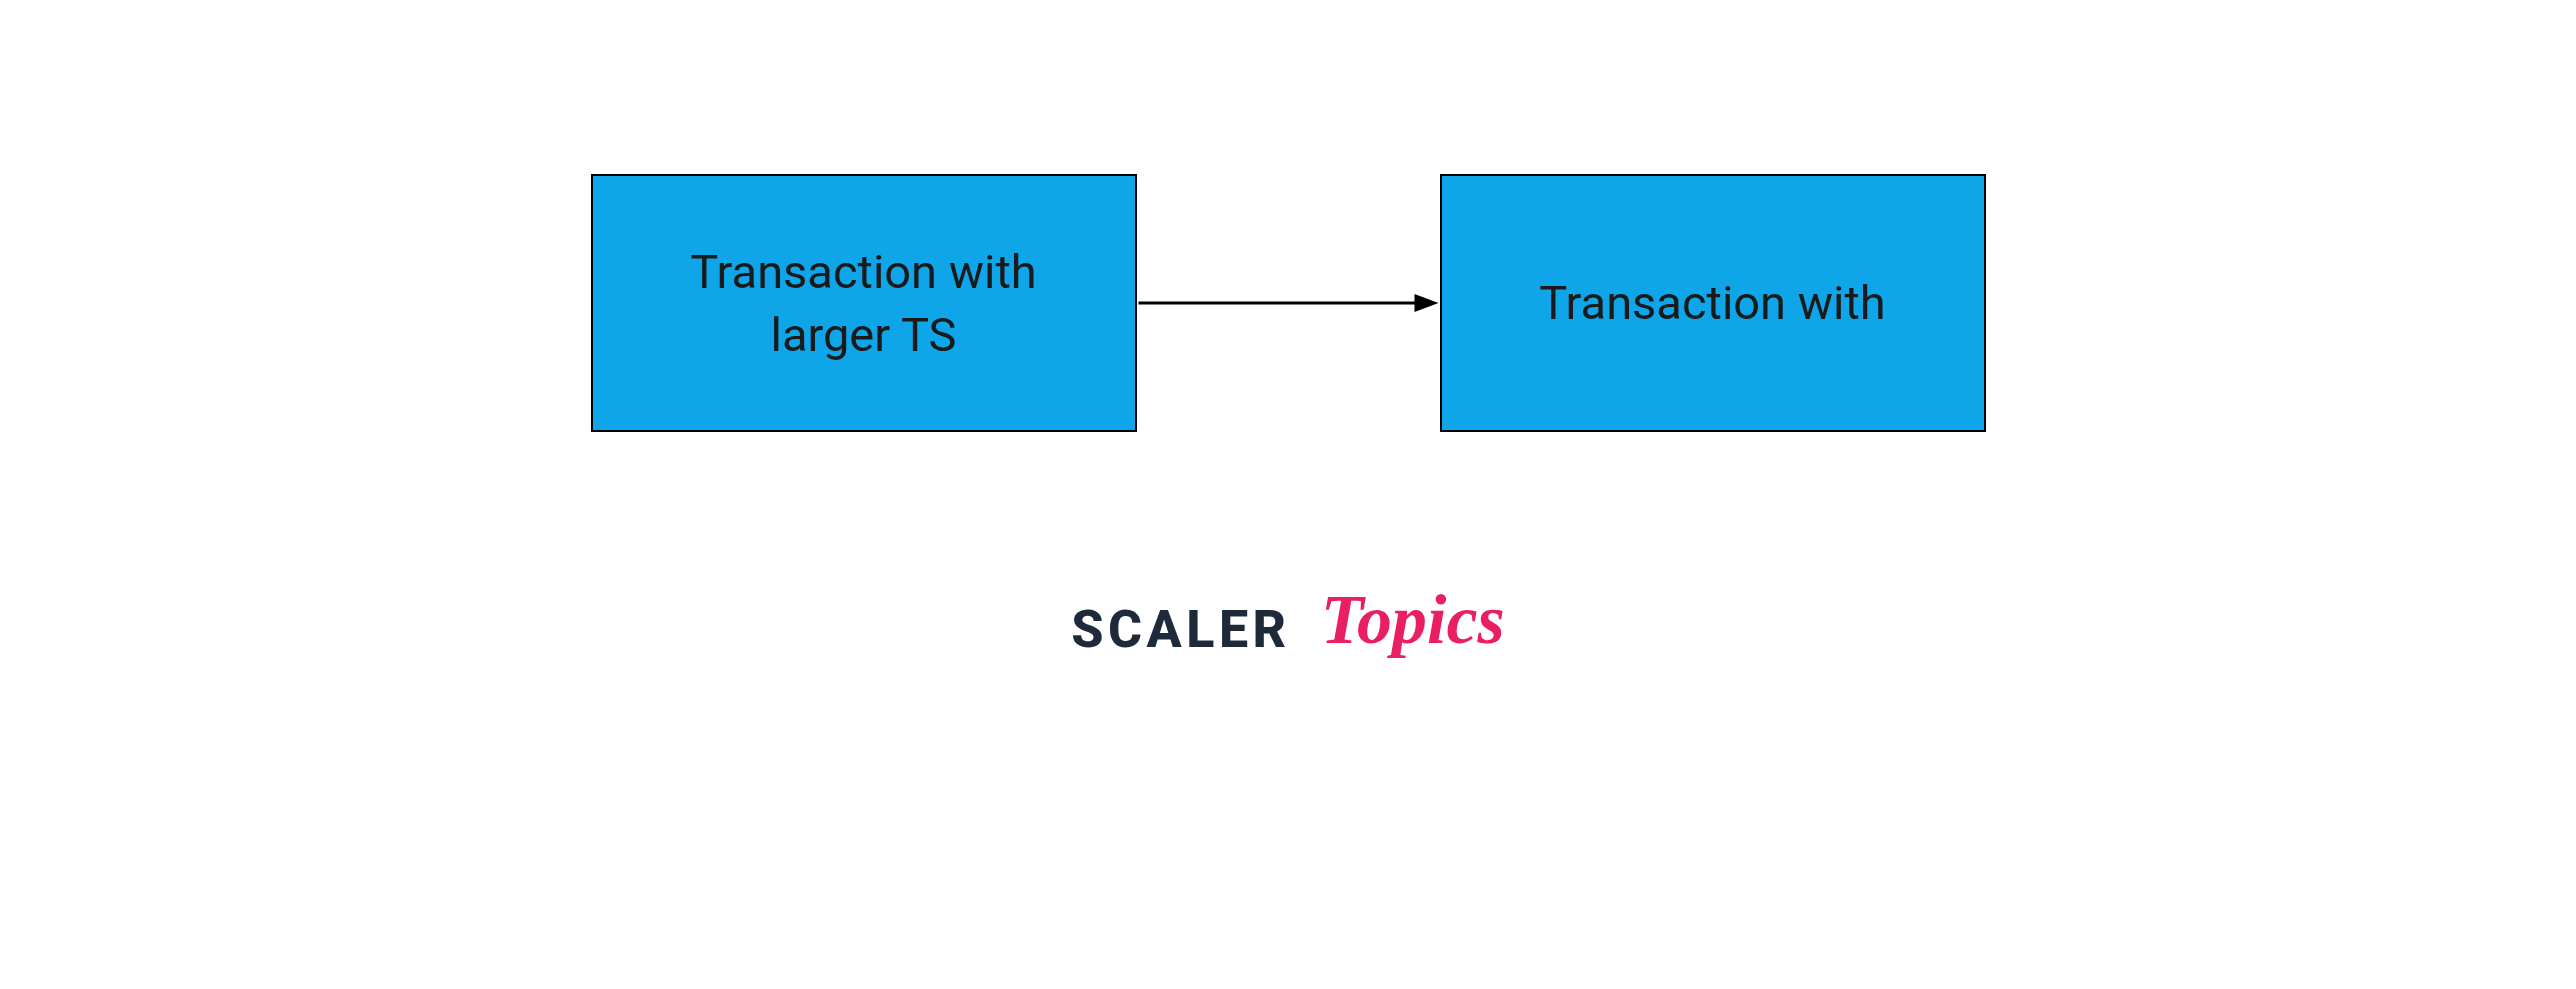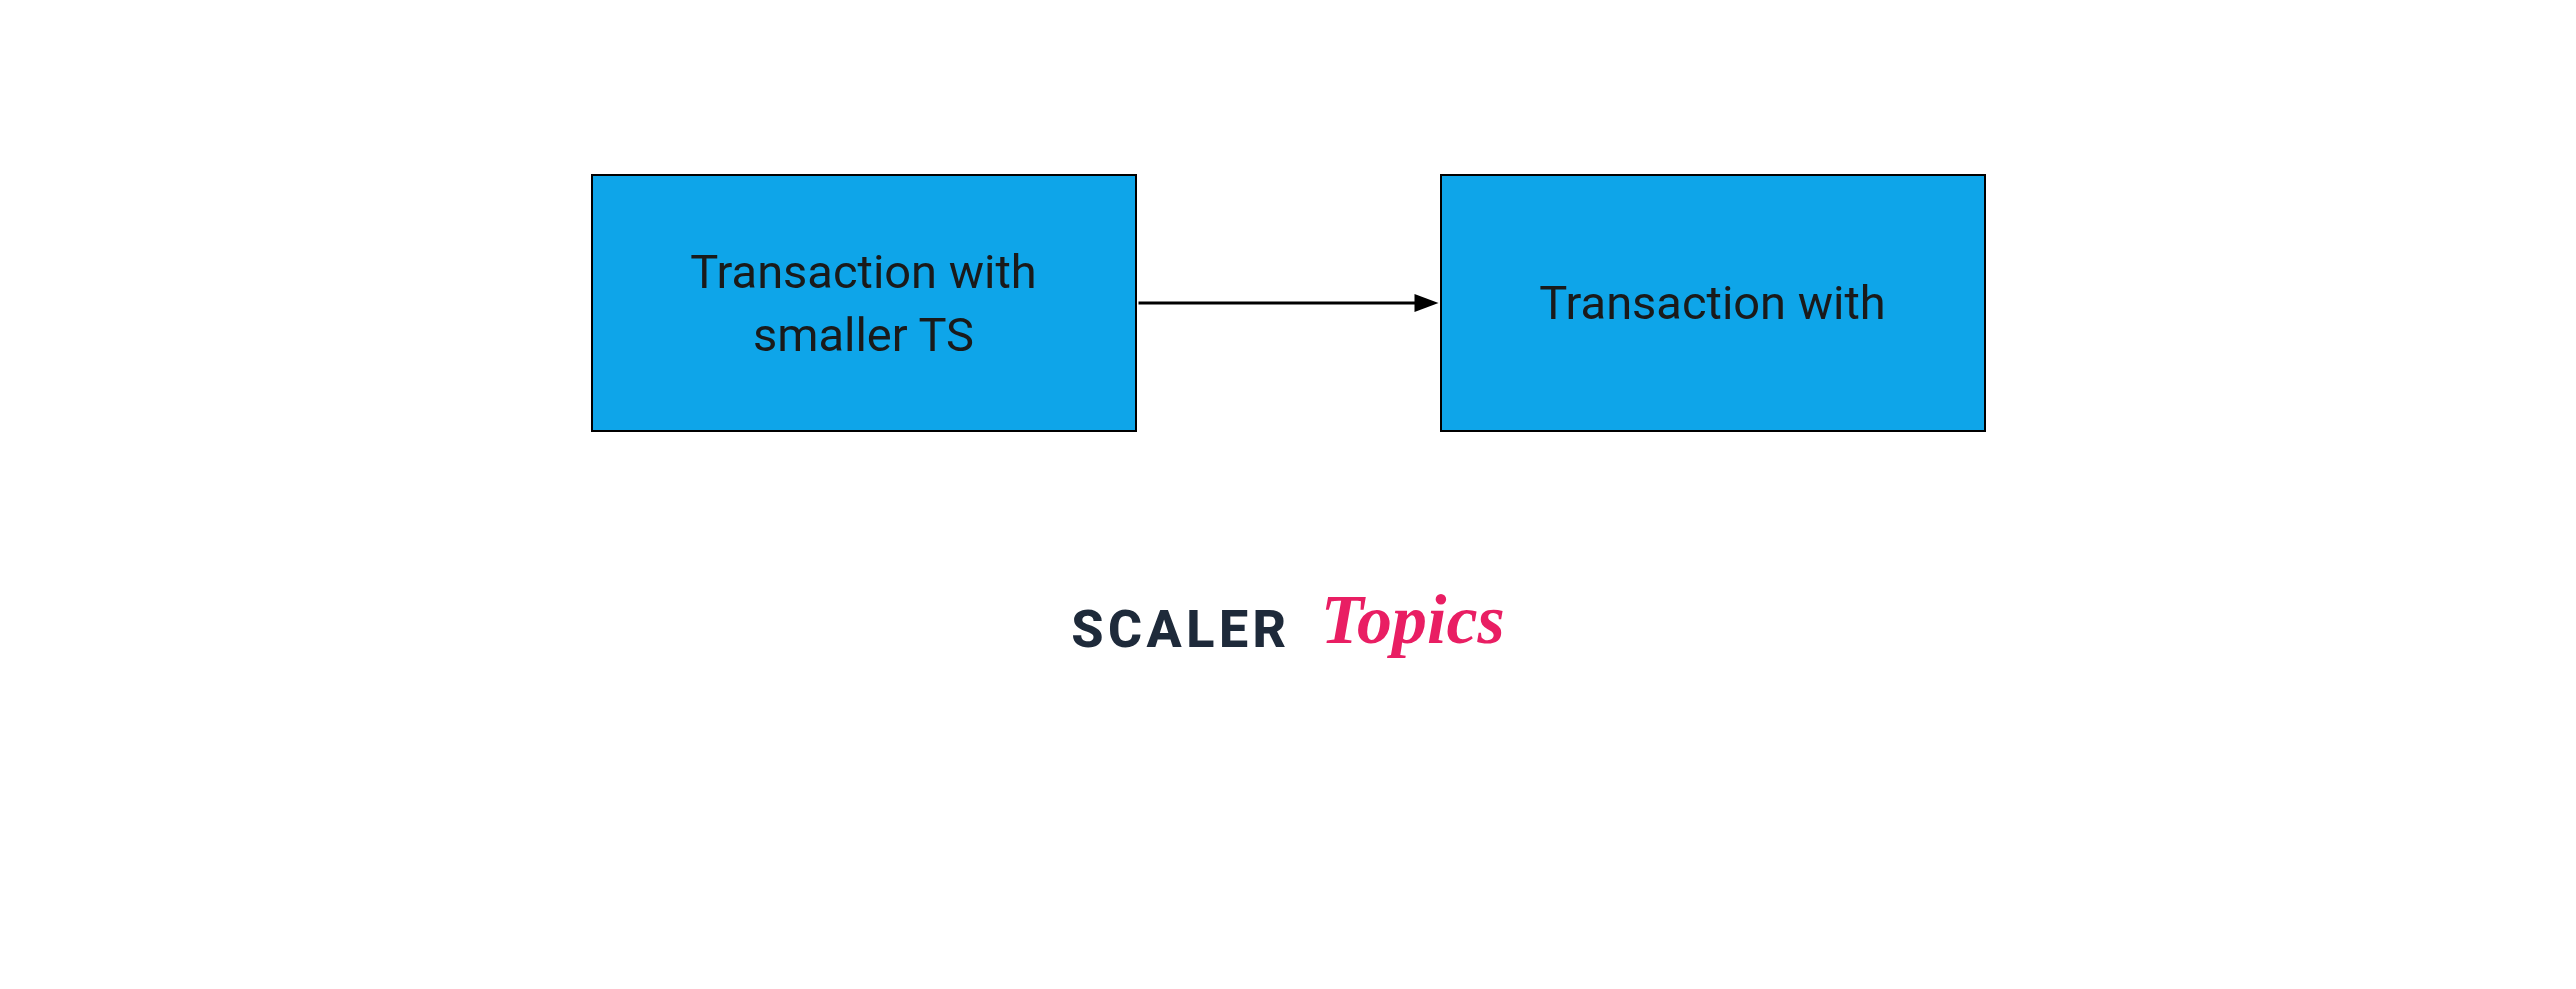--- a/index.html
+++ b/index.html
@@ -76,21 +76,21 @@
       line-height: 1;
     }
   </style>
 </head>
 <body>
 
 <div class="diagram-container">
   <div class="box">
     <div class="box-text">
       <span>Transaction with</span><br>
-      <span>smaller TS</span>
+      <span>larger TS</span>
     </div>
   </div>
 
   <div class="arrow-container">
     <svg class="arrow-svg" viewBox="0 0 400 40">
       <line x1="0" y1="20" x2="375" y2="20" stroke="#000000" stroke-width="4"></line>
       <polygon points="400,20 368,8 368,32" fill="#000000"></polygon>
     </svg>
   </div>
 

